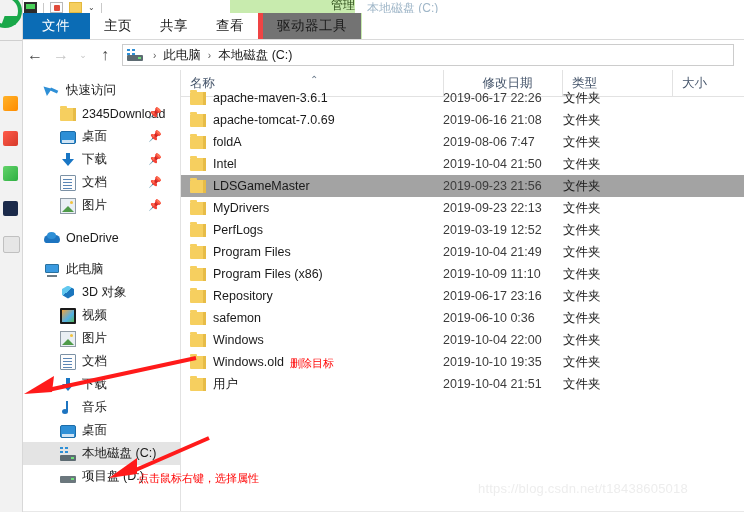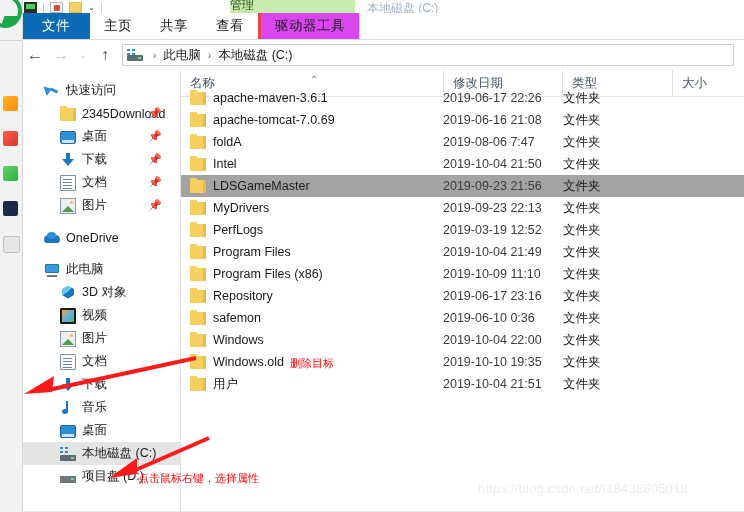--- a/index.html
+++ b/index.html
@@ -78,21 +78,21 @@
     width: 722px; height: 13px;
     background: #ffffff;
   }
   #context-tab-manage {
     position: absolute;
     left: 208px; top: 0;
     width: 125px; height: 13px;
     background: #c8ebae;
     color: #2e4d1a;
     font-size: 12px;
-    text-align: left;
+    text-align: right;
     line-height: 11px;
     overflow: hidden;
     white-space: nowrap;
   }
   #qat {
     position: absolute;
     left: 0; top: 0;
     height: 13px;
     display: flex;
     align-items: flex-end;
@@ -141,23 +141,23 @@
     white-space: nowrap;
     box-sizing: border-box;
     letter-spacing: 0.5px;
   }
   #ribbon-tabs .rtab.file {
     background: #0b6cb5;
     color: #ffffff;
     min-width: 68px;
   }
   #ribbon-tabs .rtab.ctx {
-    border-left: 3px solid #ef4444;
+    border-left: 5px solid #ef4444;
     border-right: 1px solid #c8ebae;
-    background: #d946ef;
+    background: #737373;
   }
   #ribbon-bottom-line {
     position: absolute;
     left: 0; top: 39px;
     width: 722px; height: 1px;
     background: #dadada;
   }
 
   
   #navbar {
@@ -485,21 +485,21 @@
     height: 26px;
     display: flex;
     align-items: center;
     box-sizing: border-box;
     padding-left: 9px;
     position: relative;
     white-space: nowrap;
   }
   #col-head .col + .col { border-left: 1px solid #e2e2e2; }
   .col-name { width: 262px; }
-  .col-date { width: 119px; }
+  .col-date { width: 119px; justify-content: center; }
   .col-type { width: 110px; }
   .col-size { width: 72px; }
   #sort-caret {
     position: absolute;
     left: 129px; top: 4px;
     font-size: 10px;
     color: #6b7b8c;
   }
 
   

